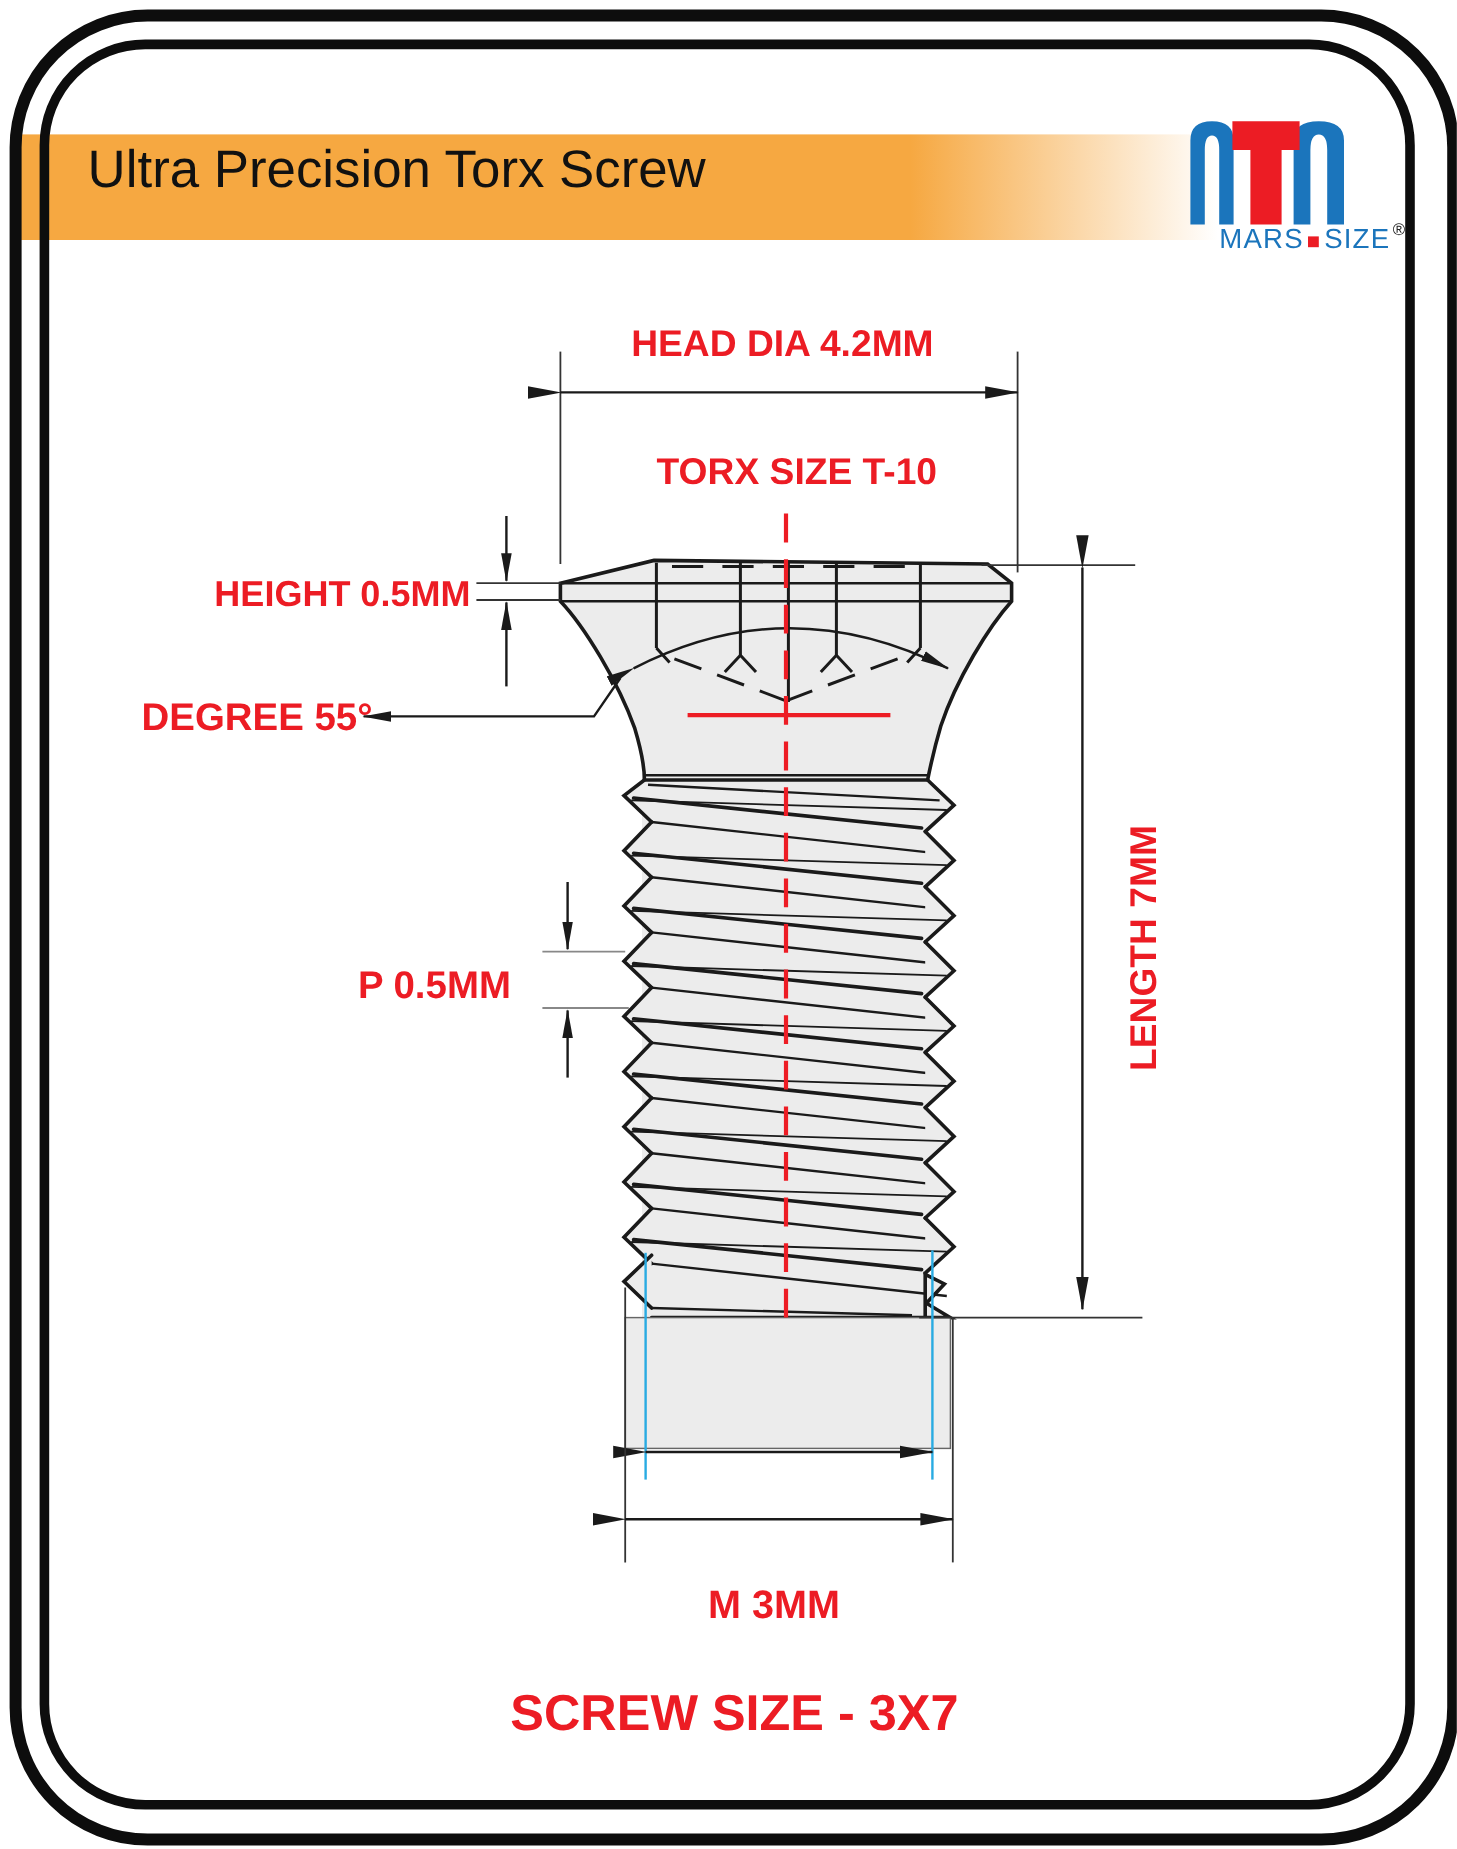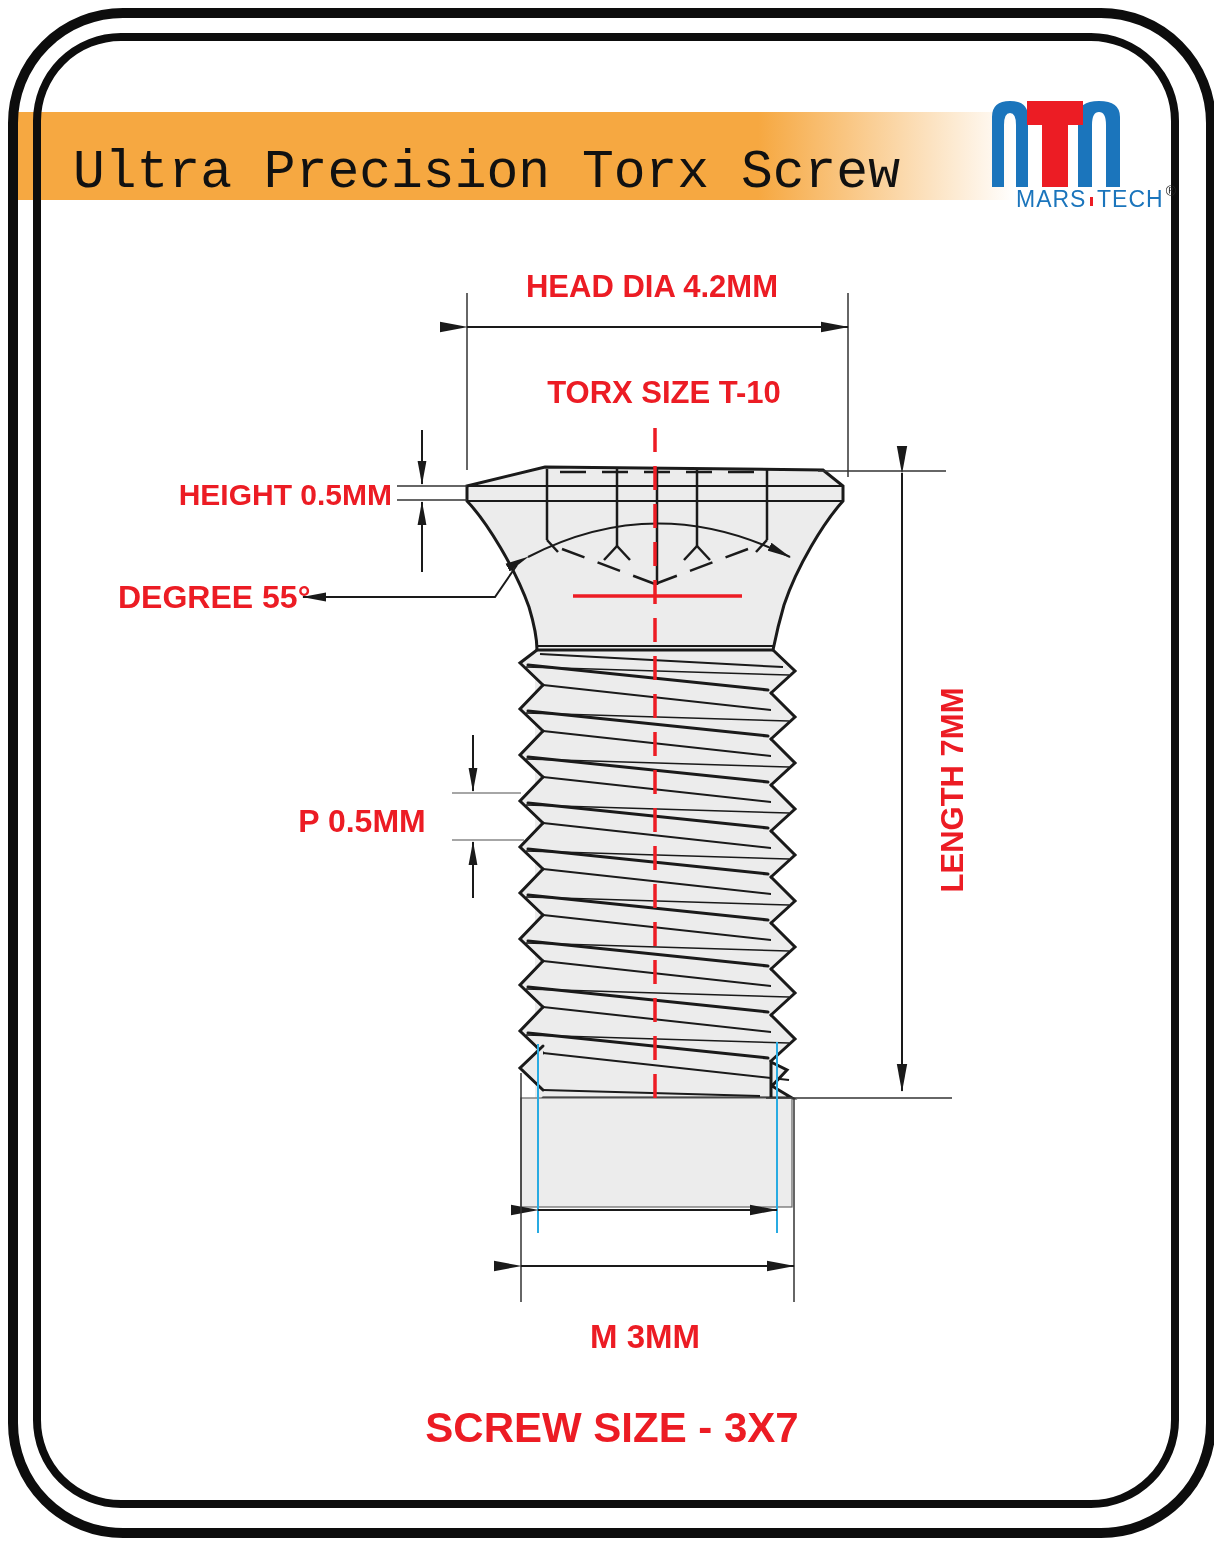--- a/index.html
+++ b/index.html
@@ -5,22 +5,22 @@
   :root{
     --label_red:#EC1C24; --centerline_red:#ED1C24; --dimension_blue:#29ABE2;
     --body_fill:#ECECEC; --banner_orange:#F6A841; --logo_blue:#1B75BC;
     --logo_red:#EC1C24; --ink:#111111;
   }
   html,body{margin:0;padding:0;background:#ffffff;}
   body{width:1214px;height:1541px;position:relative;overflow:hidden;
        font-family:"Liberation Sans",sans-serif;}
   .banner{position:absolute;left:13px;top:112px;width:1165px;height:88px;z-index:1;
     background:linear-gradient(90deg,var(--banner_orange) 0%,var(--banner_orange) 64%,transparent 86%);}
-  .title{position:absolute;left:73px;top:138px;z-index:2;font-size:53px;line-height:70px;
-    color:var(--ink);letter-spacing:0px;white-space:nowrap;font-family:Liberation Mono, monospace;}
+  .title{position:absolute;left:73px;top:107px;z-index:2;font-size:44px;line-height:70px;
+    color:var(--ink);letter-spacing:0px;white-space:nowrap;}
   .border-outer{position:absolute;left:8px;top:8px;width:1188px;height:1510px;z-index:3;
     border:10px solid #0d0d0d;border-radius:115px;pointer-events:none;}
   .border-inner{position:absolute;left:33px;top:33px;width:1130px;height:1459px;z-index:3;
     border:8px solid #0d0d0d;border-radius:88px;pointer-events:none;}
   .logo{position:absolute;left:990px;top:99px;z-index:4;width:152px;}
   .logo svg{display:block;}
   .logo-text{position:absolute;left:1016px;top:186px;z-index:4;width:160px;display:flex;
     align-items:center;font-size:23px;color:var(--logo_blue);letter-spacing:1px;white-space:nowrap;}
   .logo-sep{display:inline-block;width:9px;height:9px;background:var(--logo_red);margin:4px 4px 0 4px;}
   .logo-reg{font-size:14px;color:#222;position:relative;top:-9px;margin-left:2px;letter-spacing:0;}
@@ -46,21 +46,21 @@
 <div class="logo">
   <svg width="152" height="90" viewBox="0 0 152 90">
     <path d="M2,88 V18 Q2,2 20,2 Q38,2 38,18 V88 H26 V26 Q26,14 20,14 Q14,14 14,26 V88 Z" fill="#1B75BC"></path>
     <path d="M88,88 V18 Q88,2 109,2 Q130,2 130,18 V88 H116 V26 Q116,13 109,13 Q102,13 102,26 V88 Z" fill="#1B75BC"></path>
     <path d="M37,2 H93 V26 H78 V88 H52 V26 H37 Z" fill="#EC1C24"></path>
   </svg>
 </div>
 <div class="logo-text">
   <span>MARS</span>
   <span class="logo-sep"></span>
-  <span>TECH</span>
+  <span>SIZE</span>
   <span class="logo-reg">®</span>
 </div>
 
 <div class="border-outer"></div>
 <div class="border-inner"></div>
 
 <svg class="drawing" width="1214" height="1541" viewBox="0 0 1214 1541">
   <defs>
     <marker id="arr" viewBox="0 0 28 12" refX="27" refY="6" markerWidth="28" markerHeight="12" orient="auto" markerUnits="userSpaceOnUse">
       <path d="M28,6 L0,0.8 L0,11.2 Z" fill="#1a1a1a"></path>

